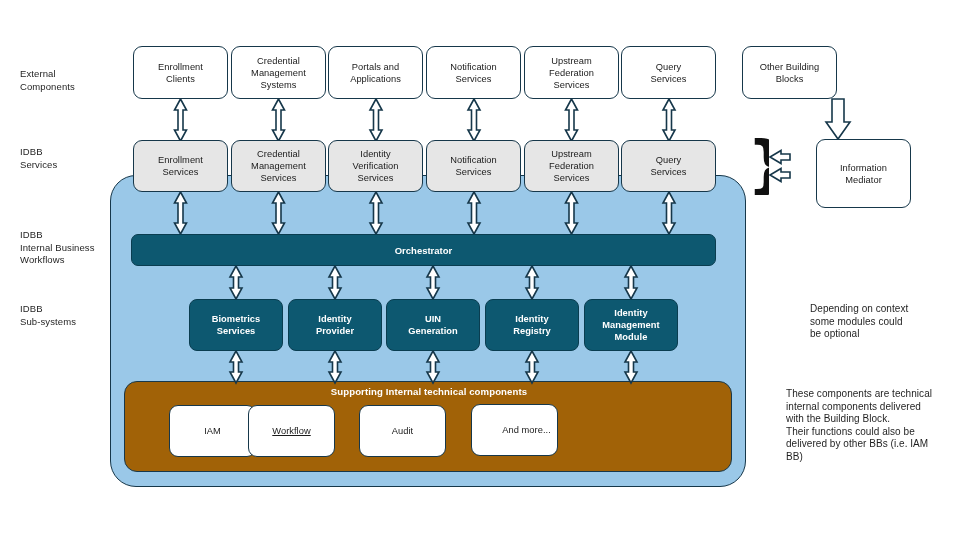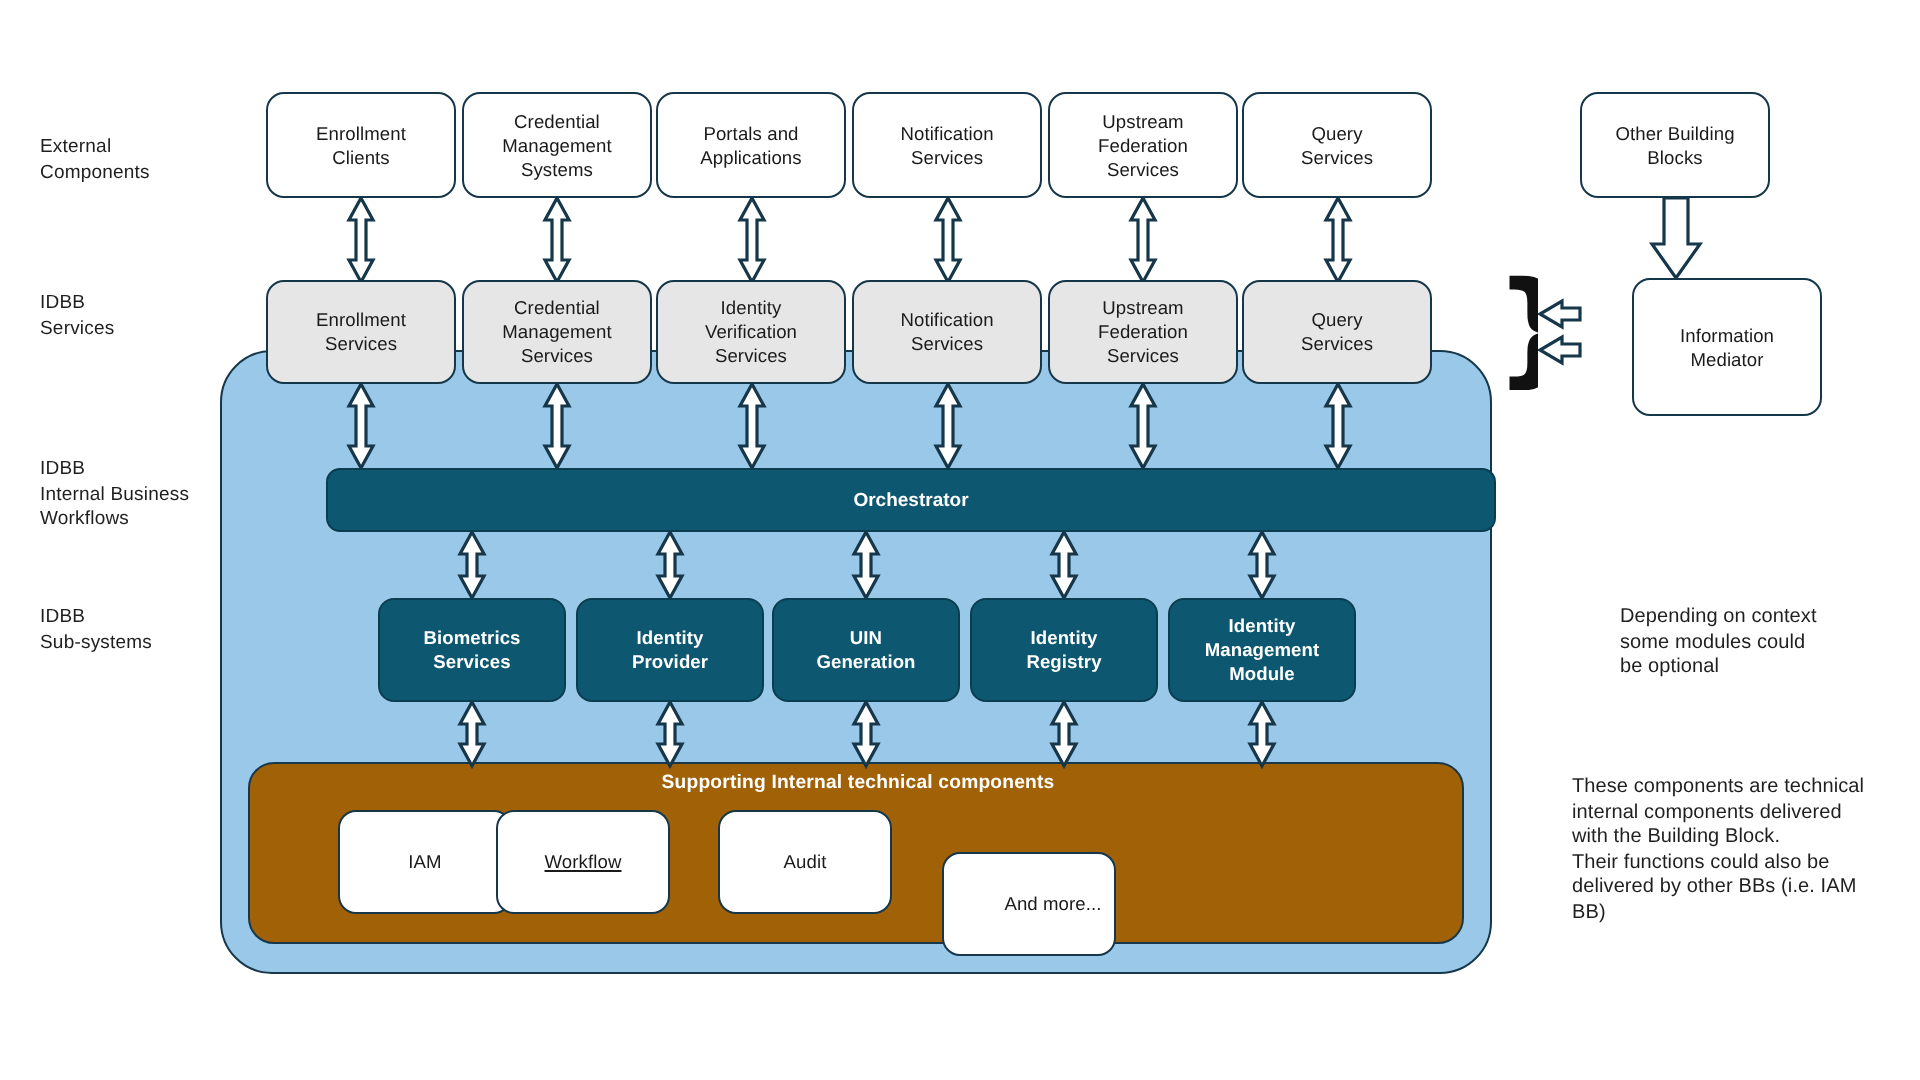--- a/index.html
+++ b/index.html
@@ -109,21 +109,20 @@
     background: #0d5870;
     border: 1.8px solid #0a3d50;
     border-radius: 7px;
     box-sizing: border-box;
     display: flex;
     align-items: center;
     justify-content: center;
     color: #ffffff;
     font-size: 9.5px;
     font-weight: bold;
-    margin-left: 32px;
   }
 
   
   #arrow-layer {
     position: absolute;
     left: 0;
     top: 0;
     width: 960px;
     height: 540px;
     pointer-events: none;
@@ -219,21 +218,21 @@
   <div class="box box-white" style="left:328px; top:46px; width:95px; height:53px;">Portals and
 Applications</div>
   <div class="box box-white" style="left:426px; top:46px; width:95px; height:53px;">Notification
 Services</div>
   <div class="box box-white" style="left:524px; top:46px; width:95px; height:53px;">Upstream
 Federation
 Services</div>
   <div class="box box-white" style="left:621px; top:46px; width:95px; height:53px;">Query
 Services</div>
 
-  <div class="box box-white" style="left:790px; top:46px; width:95px; height:53px;">Other Building
+  <div class="box box-white" style="left:742px; top:46px; width:95px; height:53px;">Other Building
 Blocks</div>
 
   <div class="box box-grey" style="left:133px; top:140px; width:95px; height:52px;">Enrollment
 Services</div>
   <div class="box box-grey" style="left:231px; top:140px; width:95px; height:52px;">Credential
 Management
 Services</div>
   <div class="box box-grey" style="left:328px; top:140px; width:95px; height:52px;">Identity
 Verification
 Services</div>
@@ -259,21 +258,21 @@
 Generation</div>
   <div class="box box-teal" style="left:485px; top:299px; width:94px; height:52px;">Identity
 Registry</div>
   <div class="box box-teal" style="left:584px; top:299px; width:94px; height:52px;">Identity
 Management
 Module</div>
 
   <div class="box box-white" style="left:137px; top:405px; width:87px; height:52px;margin-left:32px;">IAM</div>
   <div class="box box-white" style="left:248px; top:405px; width:87px; height:52px;text-decoration:underline;">Workflow</div>
   <div class="box box-white" style="left:359px; top:405px; width:87px; height:52px;">Audit</div>
-  <div class="box box-white" style="left:471px; top:426px; width:87px; height:52px;padding-left:24px;">And more...</div>
+  <div class="box box-white" style="left:471px; top:404px; width:87px; height:52px;padding-left:24px;">And more...</div>
 
   <div class="side-note" style="left:810px; top:303px; width:140px;">Depending on context
 some modules could
 be optional</div>
   <div class="side-note" style="left:786px; top:388px; width:160px;">These components are technical
 internal components delivered
 with the Building Block.
 Their functions could also be
 delivered by other BBs (i.e. IAM
 BB)</div>

